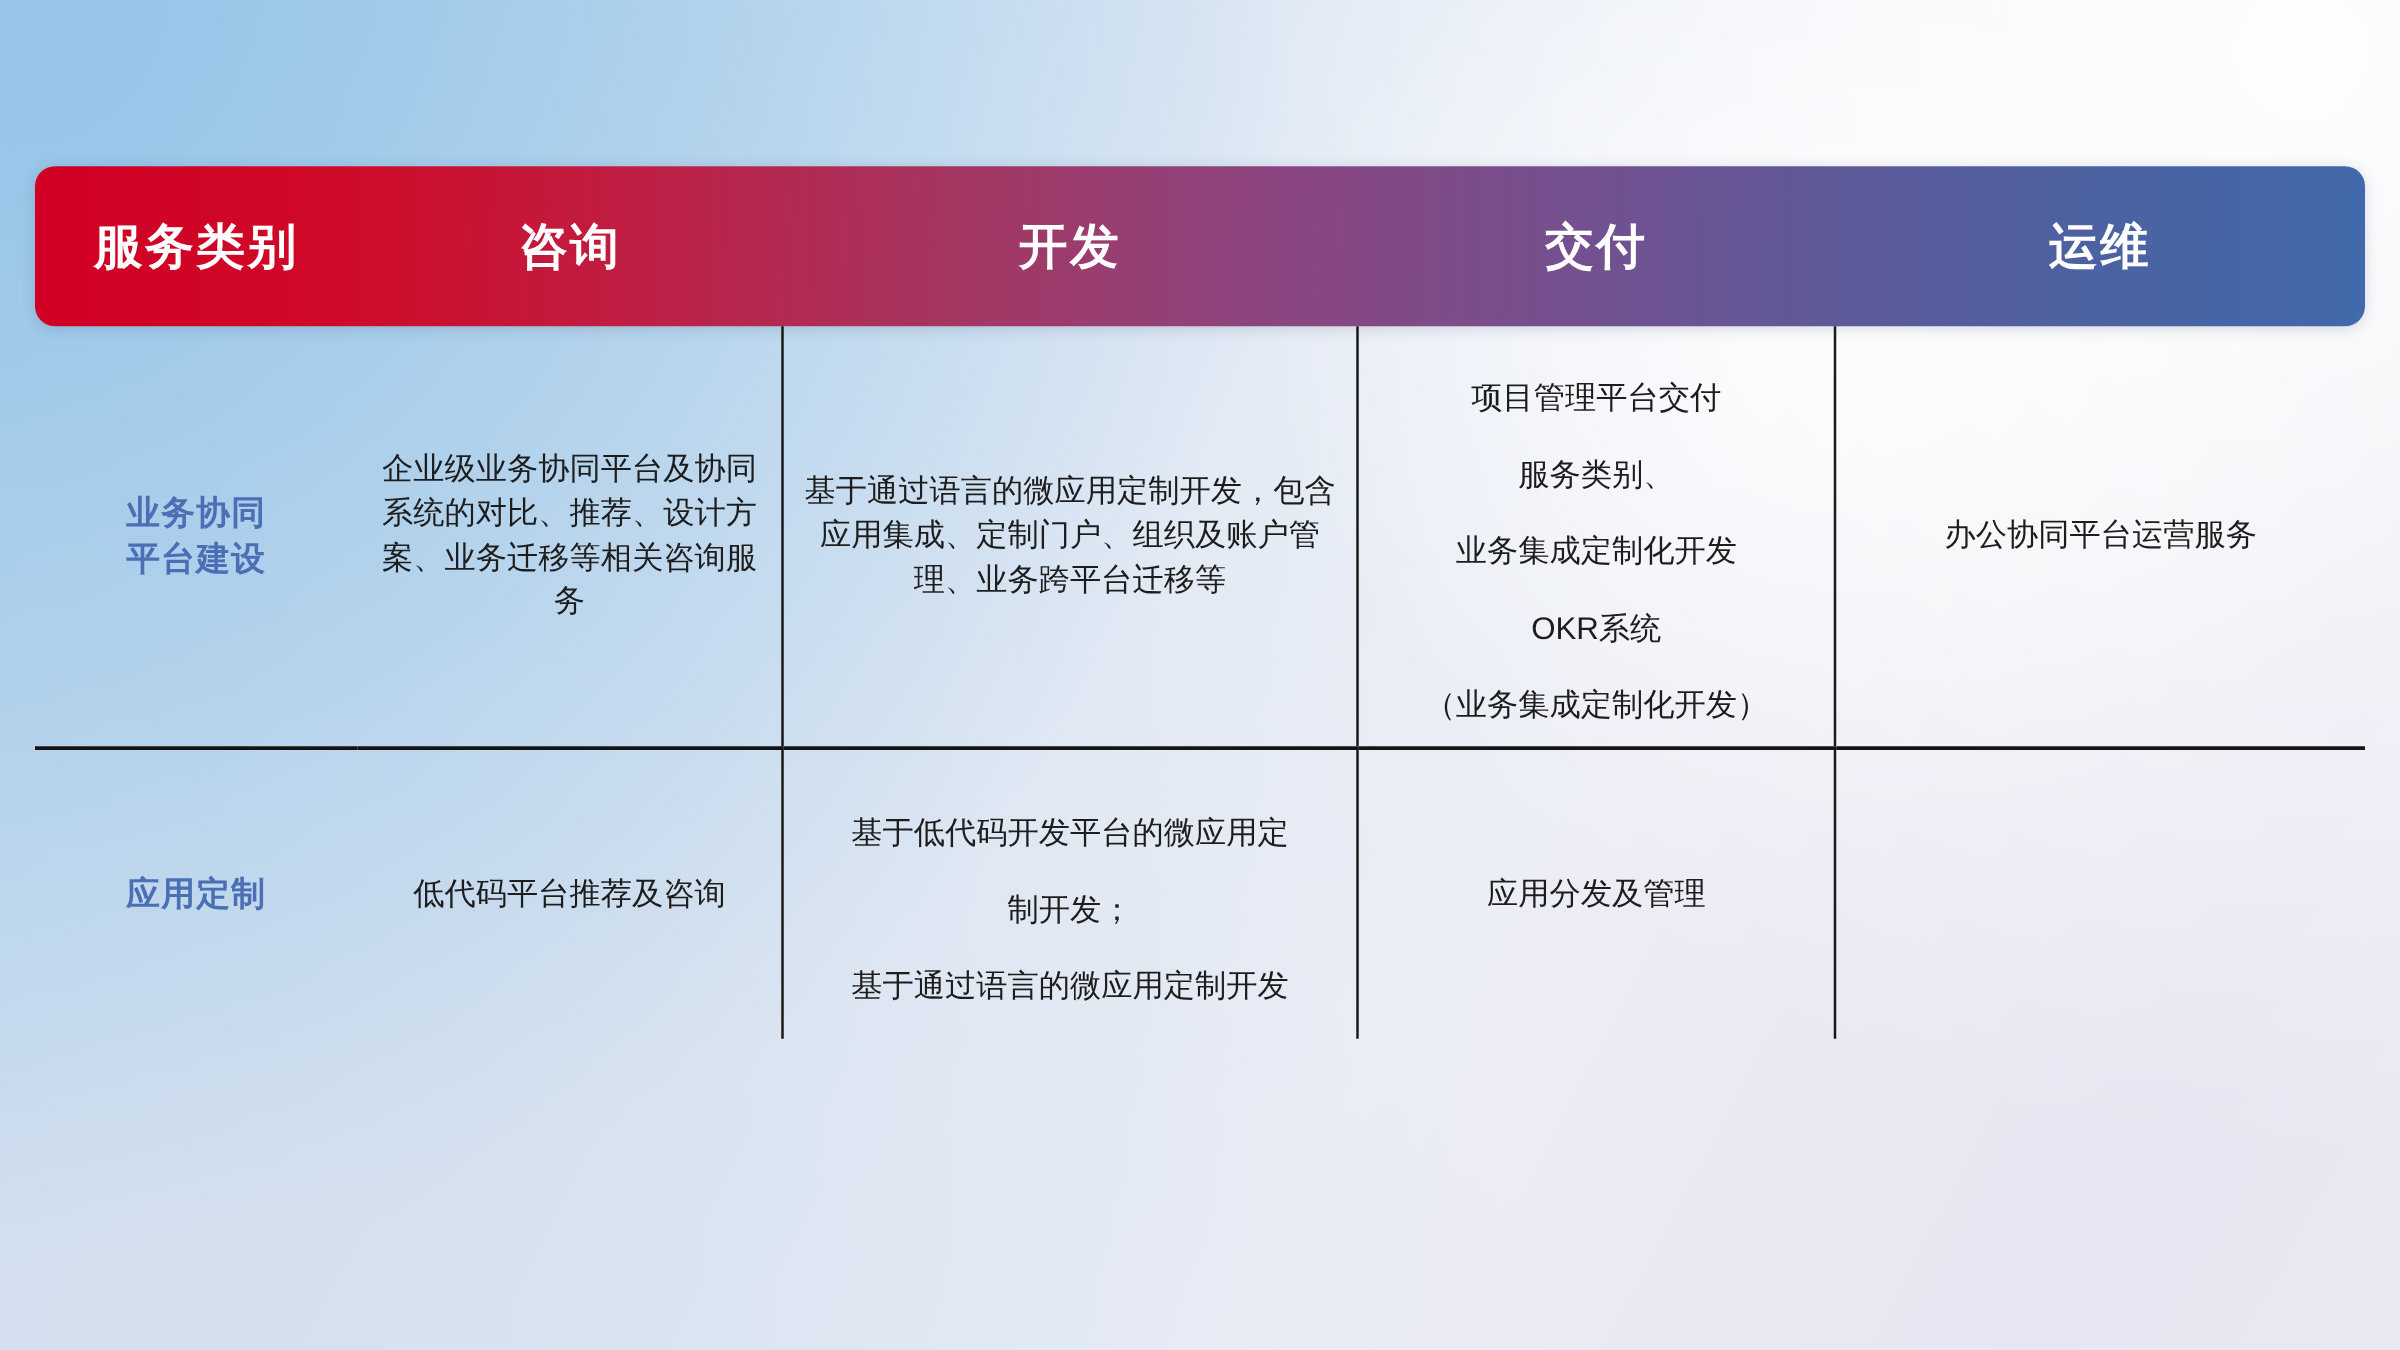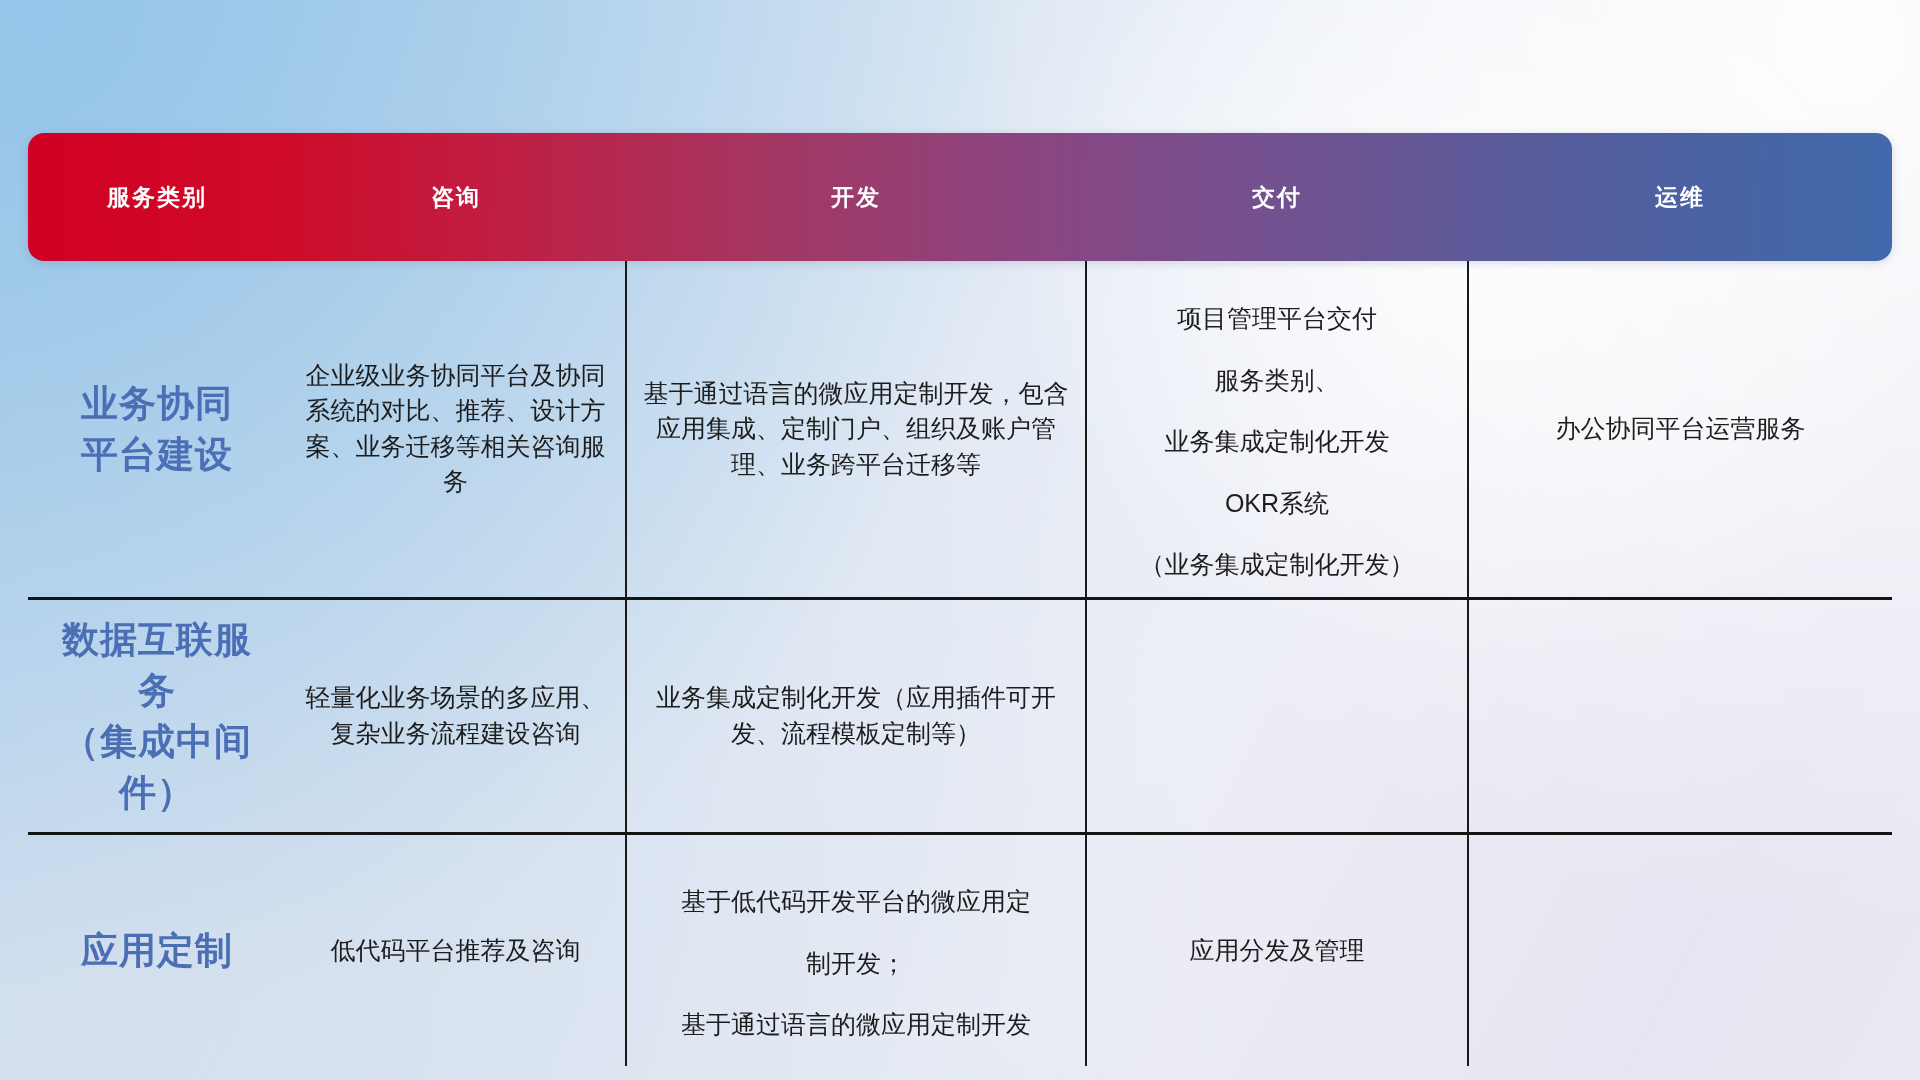--- a/index.html
+++ b/index.html
@@ -63,21 +63,21 @@
     position: relative;
     z-index: 2;
   }
 
   
   thead tr {
     height: 128px;
   }
   thead th {
     padding: 0 6px;
-    font-size: 23px;
+    font-size: 39px;
     font-weight: bold;
     color: #ffffff;
     letter-spacing: 2px;
     text-align: center;
     vertical-align: middle;
     position: relative;
     background: transparent;
     border: none;
   }
   .header-bg {
@@ -118,21 +118,21 @@
   
   tbody td.sep {
     border-left: 2px solid #1a1a1a;
   }
   
   tbody tr.rule td {
     border-bottom: 3px solid #141414;
   }
 
   td.row-label {
-    font-size: 37px;
+    font-size: 27px;
     font-weight: bold;
     color: #4b6fb5;
     line-height: 1.38;
     letter-spacing: 1px;
   }
 
   .r1 { height: 228px; }
   .r2 { height: 235px; }
   .r3 { height: 233px; }
 
@@ -185,30 +185,20 @@
           <td class="sep cell-lines">
             <div>项目管理平台交付</div>
             <div>服务类别、</div>
             <div>业务集成定制化开发</div>
             <div>OKR系统</div>
             <div>（业务集成定制化开发）</div>
           </td>
           <td class="sep">办公协同平台运营服务</td>
         </tr>
 
-        <tr class="r2 rule">
-          <td class="row-label">
-            <span class="cell-text">数据互联服务</span>
-            <span class="cell-text">（集成中间件）</span>
-          </td>
-          <td>轻量化业务场景的多应用、复杂业务流程建设咨询</td>
-          <td class="sep">业务集成定制化开发（应用插件可开发、流程模板定制等）</td>
-          <td class="sep"></td>
-          <td class="sep"></td>
-        </tr>
 
         <tr class="r3">
           <td class="row-label">
             <span class="cell-text">应用定制</span>
           </td>
           <td>低代码平台推荐及咨询</td>
           <td class="sep cell-lines">
             <div>基于低代码开发平台的微应用定</div>
             <div>制开发；</div>
             <div>基于通过语言的微应用定制开发</div>

